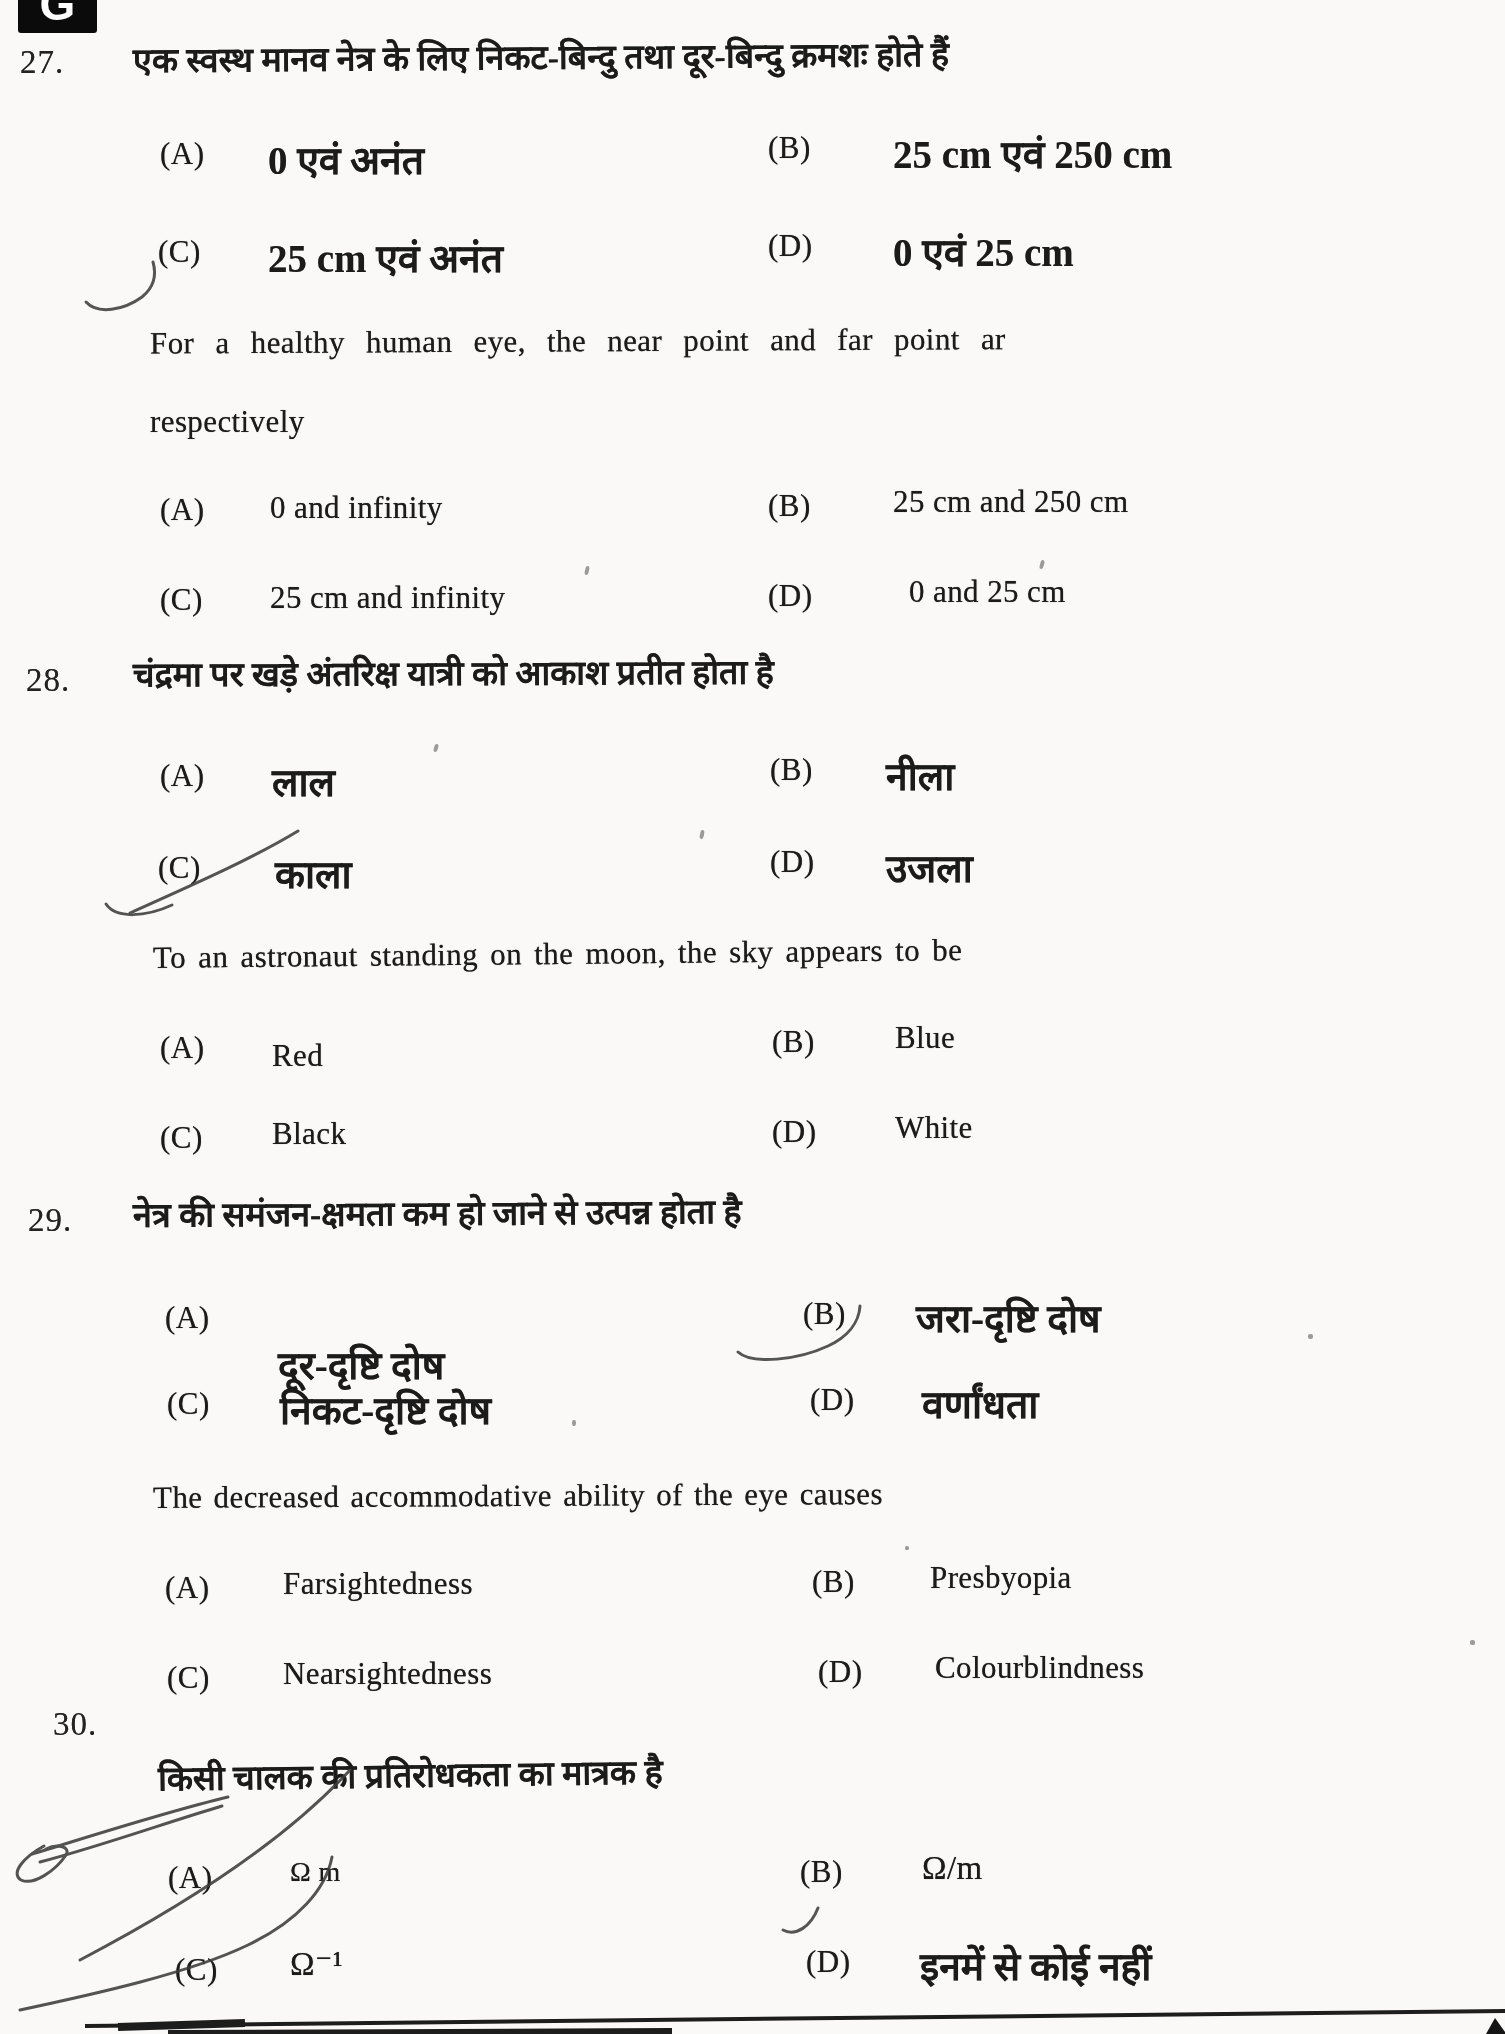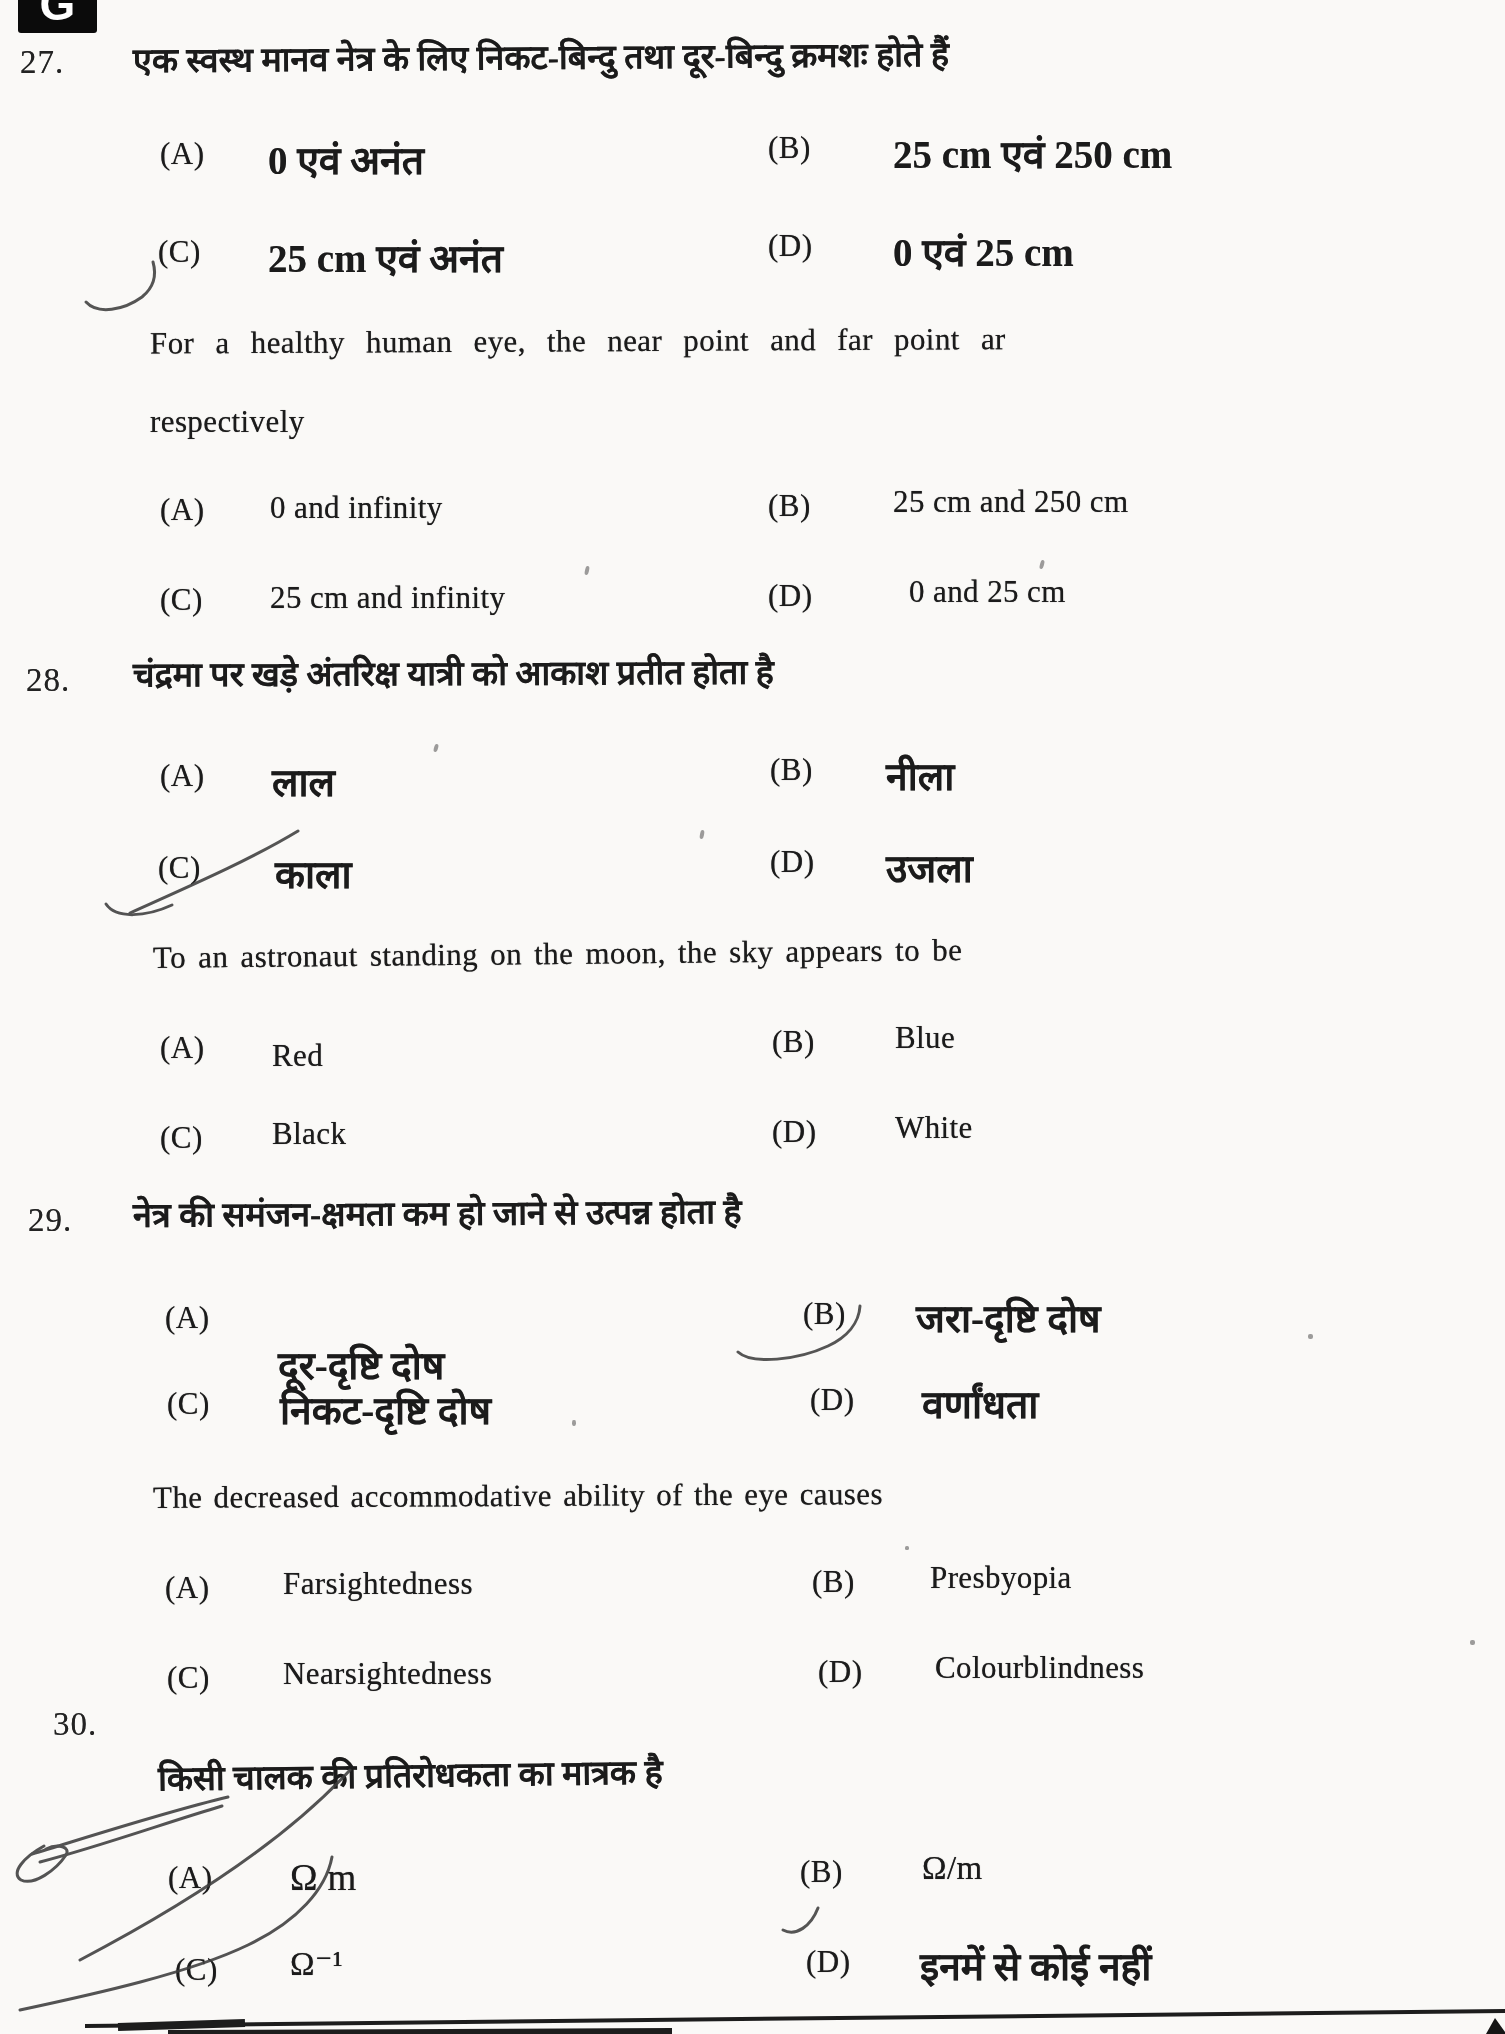--- a/index.html
+++ b/index.html
@@ -134,21 +134,21 @@
 
   <span class="opt-label" style="left:167px;top:1660px;">(C)</span>
   <span class="en" style="left:283px;top:1656px;">Nearsightedness</span>
   <span class="opt-label" style="left:818px;top:1654px;">(D)</span>
   <span class="en" style="left:935px;top:1650px;">Colourblindness</span>
 
   <span class="qnum" style="left:33px;top:1706px;margin-left:20px;">30.</span>
   <div class="stem hi" style="left:158px;top:1756px;transform:rotate(-0.8deg);">किसी चालक की प्रतिरोधकता का मात्रक है</div>
 
   <span class="opt-label" style="left:168px;top:1860px;">(A)</span>
-  <span class="en" style="left:290px;top:1856px;font-size:37px;">Ω m</span>
+  <span class="en" style="left:290px;top:1856px;font-size:28px;">Ω m</span>
   <span class="opt-label" style="left:800px;top:1854px;">(B)</span>
   <span class="en" style="left:878px;top:1850px;font-size:33px;margin-left:44px;">Ω/m</span>
 
   <span class="opt-label" style="left:175px;top:1952px;">(C)</span>
   <span class="en" style="left:290px;top:1944px;font-size:33px;">Ω⁻¹</span>
   <span class="opt-label" style="left:806px;top:1944px;">(D)</span>
   <span class="hi-opt" style="left:920px;top:1938px;">इनमें से कोई नहीं</span>
 
   <div class="speck" style="left:585px;top:566px;width:4px;height:9px;transform:rotate(12deg);"></div>
   <div class="speck" style="left:434px;top:744px;width:4px;height:8px;transform:rotate(15deg);"></div>

